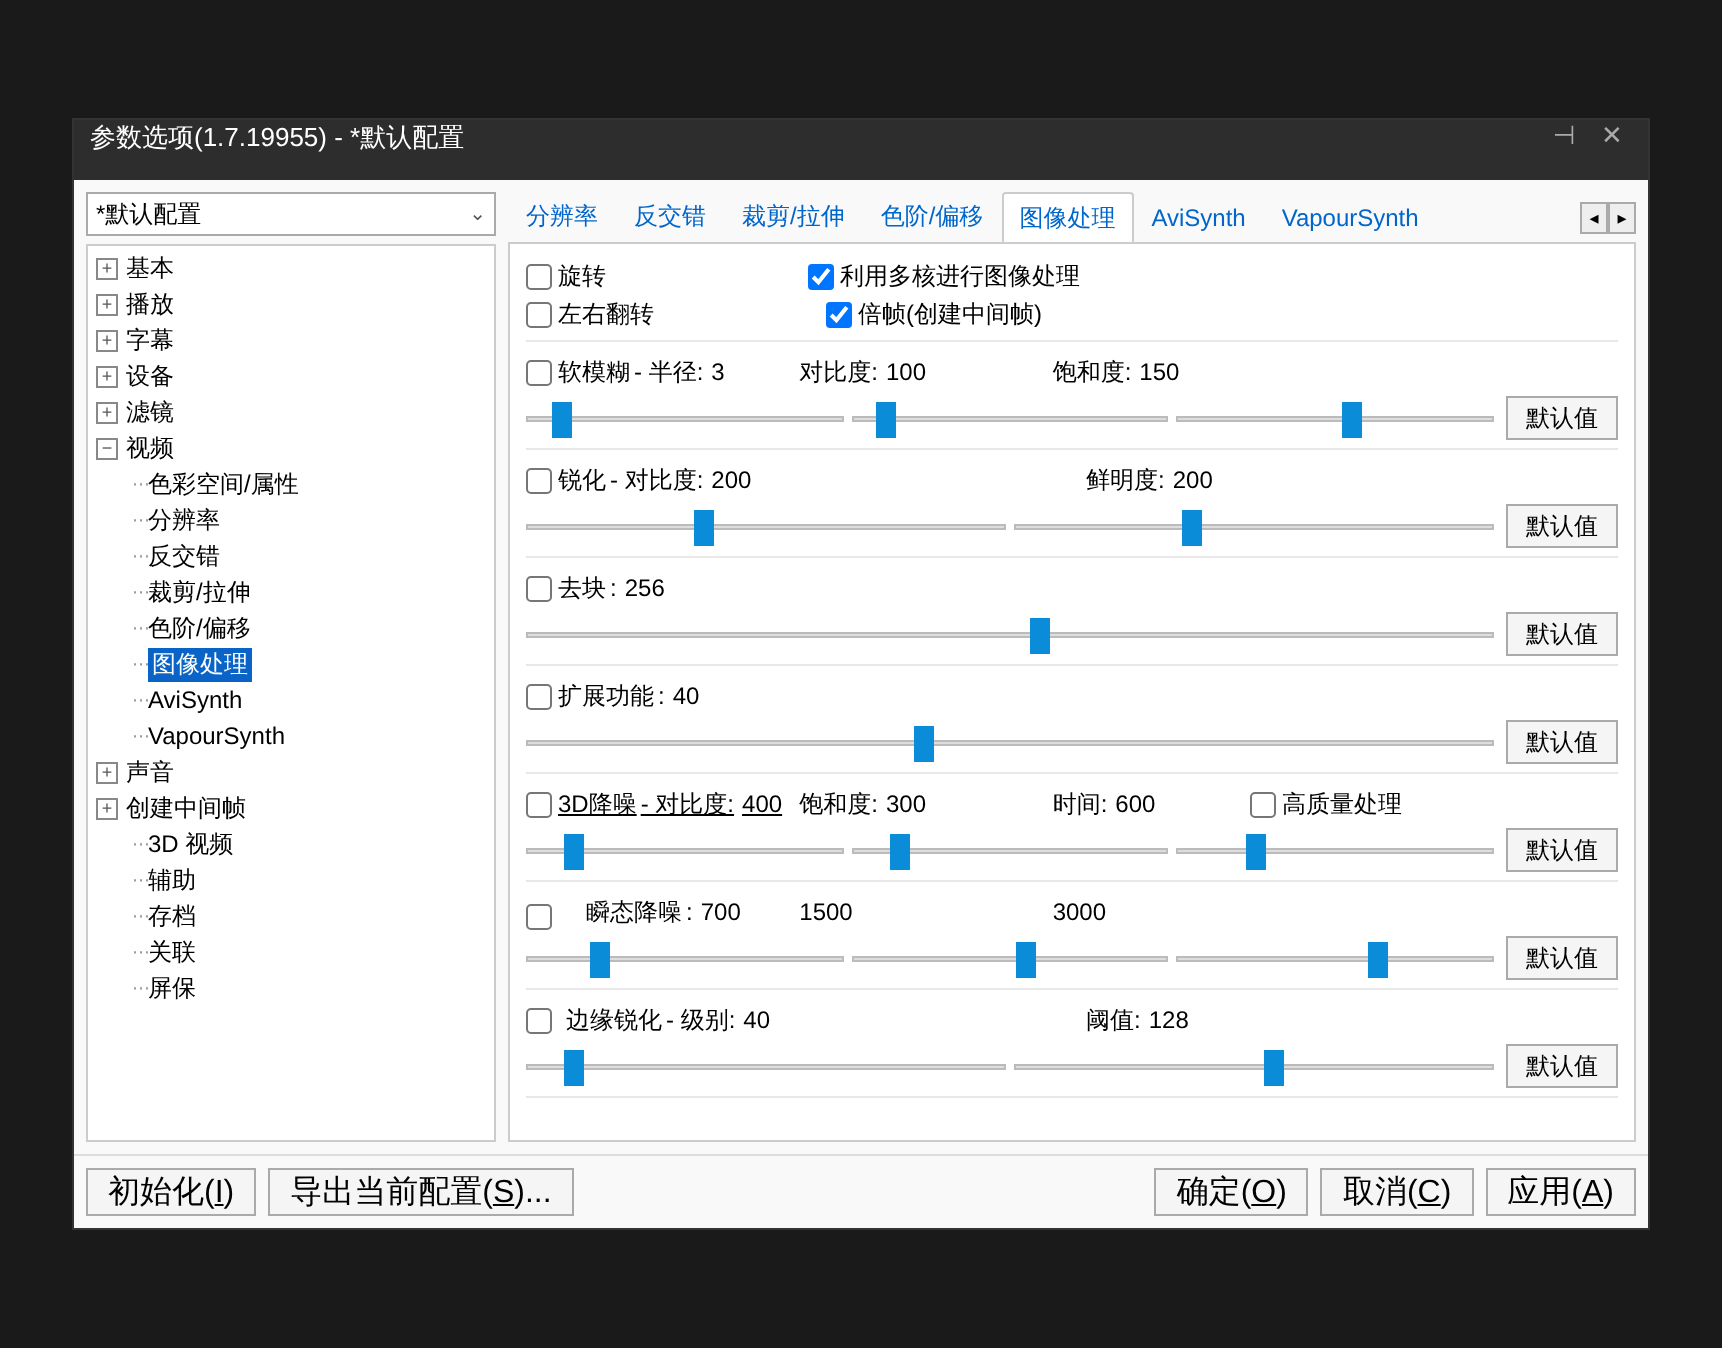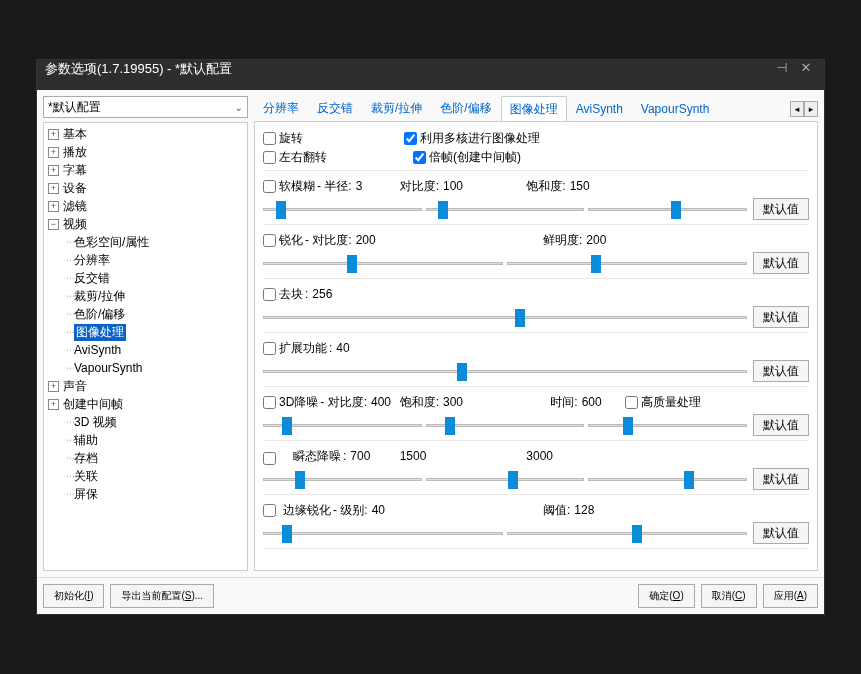--- a/index.html
+++ b/index.html
@@ -33,21 +33,21 @@
     .section { margin-bottom: 2px; padding-top: 2px; }
     .section-header { display: flex; align-items: center; gap: 3px; margin-bottom: 3px; }
     .section-header label { display: flex; align-items: center; gap: 3px; }
     .labelval { display: inline-flex; gap: 4px; align-items: center; font-size: 12px; }
     .slider { position: relative; height: 20px; }
     .track { position: absolute; top: 9px; left: 0; right: 0; height: 3px; background: #ddd; border: 1px solid #bbb; }
     .thumb { position: absolute; top: 2px; width: 10px; height: 18px; background: #0a8cd8; }
     .default-btn { width: 56px; height: 22px; border: 1px solid #aaa; background: #f5f5f5; font-size: 12px; cursor: default; margin-left: auto; flex-shrink: 0; }
     .divider { height: 1px; background: #e8e8e8; margin: 4px 0; }
     .footer { display: flex; padding: 6px; gap: 6px; border-top: 1px solid #ddd; }
-    .footer-btn { height: 24px; padding: 0 10px; border: 1px solid #aaa; background: #f5f5f5; font-size: 10px; cursor: default; }
+    .footer-btn { height: 24px; padding: 0 10px; border: 1px solid #aaa; background: #f5f5f5; font-size: 16px; cursor: default; }
     .footer-spacer { flex: 1; }
     .underline { text-decoration: underline; }
   </style>
 </head>
 <body>
 
 <div class="window">
   <div class="titlebar">
     <span>参数选项(1.7.19955) - *默认配置</span>
     <div class="titlebar-spacer"></div>
@@ -270,28 +270,28 @@
                     <div class="slider" style="flex: 1 1 0%;">
                       <div class="track"></div>
                       <div class="thumb" style="left:40%"></div>
                     </div>
                   </div>
                   <button class="default-btn">默认值</button>
                 </div>
               </div>
               <div class="divider"></div>
               <div class="section">
-                <div class="section-header" style="display: flex; gap: 0px; position: relative; height: 18px;">
+                <div class="section-header" style="display: flex; gap: 0px; position: relative; height: 18px; text-decoration: underline;">
                   <span style="display: inline-flex; align-items: center; gap: 3px;">
                     <input type="checkbox" style=""> 
                     <span>3D降噪</span>
                   </span>
                   <span class="labelval" style="margin-left: 2px;"> - 对比度:  <span>400</span></span>
                   <span class="labelval" style="position: absolute; left: 136.667px;">饱和度:  <span>300</span></span>
-                  <span class="labelval" style="position: absolute; left: 263.333px; margin-left: 24px;">时间:  <span>600</span></span>
+                  <span class="labelval" style="position: absolute; left: 263.333px;">时间:  <span>600</span></span>
                   <label style="position: absolute; left: 362px; display: inline-flex; align-items: center; gap: 3px;">
                     <input type="checkbox" style=""> 
                     <span>高质量处理</span>
                   </label>
                 </div>
                 <div style="display: flex; align-items: center; gap: 6px;">
                   <div style="flex: 1 1 0%; display: flex; gap: 4px;">
                     <div class="slider" style="flex: 1 1 0%;">
                       <div class="track"></div>
                       <div class="thumb" style="left:12%"></div>

